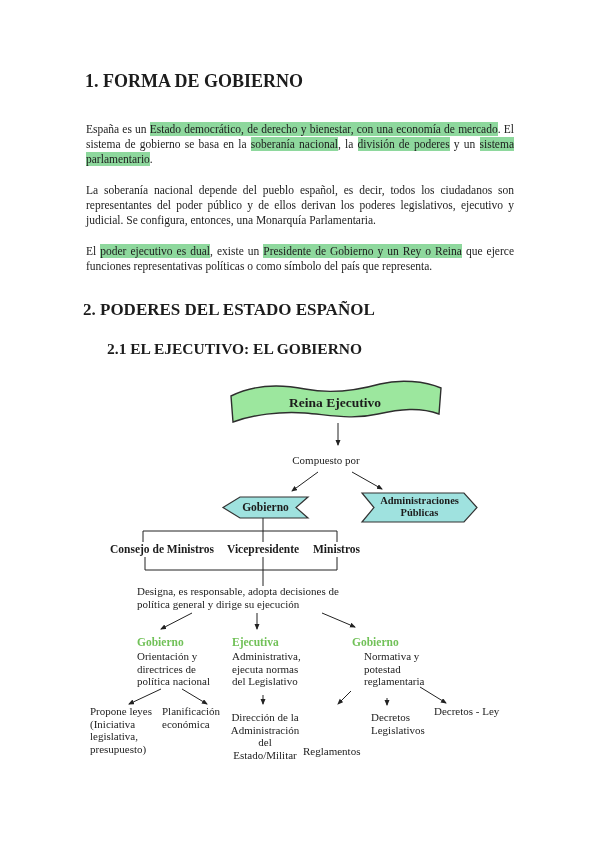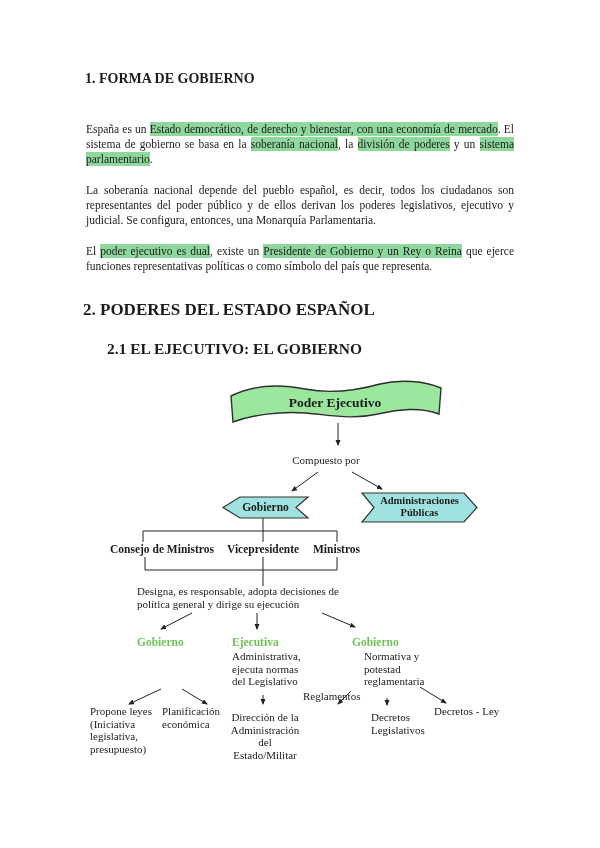--- a/index.html
+++ b/index.html
@@ -2,21 +2,21 @@
 <html style="--highlight: #8ed89d; --banner-fill: #9ce79e; --chevron-fill: #9fe2df; --green-label: #71c158;"><head>
 <meta charset="utf-8">
 <style>
   html,body{margin:0;padding:0;background:#e8e8e8;}
   .page{
     position:relative; width:600px; height:848px; margin:0 auto;
     background:#ffffff; overflow:hidden;
     font-family:"Liberation Serif","DejaVu Serif",serif; color:#1c1c1c;
   }
   .abs{position:absolute;}
-  .h1{font-size:14px; font-weight:bold; white-space:nowrap;}
+  .h1{font-size:18px; font-weight:bold; white-space:nowrap;}
   .h2{font-size:17px; font-weight:bold; white-space:nowrap;}
   .h3{font-size:15.5px; font-weight:bold; white-space:nowrap;}
   .bodytext{width:460px; font-size:11.5px; line-height:15px; text-align:justify;}
   .bodytext p{margin:16px;}
   .hl{background:var(--highlight); padding:1px 0;}
   .diagram-label{font-size:11px; line-height:12.5px;}
   .banner-label{width:196px; text-align:center; font-weight:bold; font-size:13.5px;}
   .chevron-label{text-align:center; font-weight:bold;}
   .member{font-weight:bold; font-size:11.5px; white-space:nowrap;}
   .green-label{font-weight:bold; font-size:11.5px; color:var(--green-label); white-space:nowrap;}
@@ -72,41 +72,42 @@
     <path class="cline" marker-end="url(#arw)" d="M161,314 L129,329"></path>
     <path class="cline" marker-end="url(#arw)" d="M182,314 L207,329"></path>
 
     <path class="cline" marker-end="url(#arw)" d="M263,320 L263,329"></path>
 
     <path class="cline" marker-end="url(#arw)" d="M351,316 L338,329"></path>
     <path class="cline" marker-end="url(#arw)" d="M387,323 L387,330"></path>
     <path class="cline" marker-end="url(#arw)" d="M420,312 L446,328"></path>
   </svg>
 
-  <div class="abs banner-label" style="left:237px; top:395px;">Poder Ejecutivo</div>
+  <div class="abs banner-label" style="left:237px; top:395px;">Reina Ejecutivo</div>
 
   <div class="abs diagram-label" style="left:276px; top:454px; width:100px; text-align:center;">Compuesto por</div>
 
   <div class="abs chevron-label" style="left:223px; top:501px; width:85px; font-size:11.5px;">Gobierno</div>
 
   <div class="abs chevron-label" style="left:362px; top:495px; width:115px; font-size:10.5px; line-height:12px;">Administraciones Públicas</div>
 
   <div class="abs member" style="left:110px; top:543px;">Consejo de Ministros</div>
   <div class="abs member" style="left:227px; top:543px;">Vicepresidente</div>
   <div class="abs member" style="left:313px; top:543px;">Ministros</div>
 
   <div class="abs diagram-label" style="left:137px; top:585px; width:234px;">Designa, es responsable, adopta decisiones de política general y dirige su ejecución</div>
 
   <div class="abs green-label" style="left:137px; top:636px;">Gobierno</div>
   <div class="abs green-label" style="left:232px; top:636px;">Ejecutiva</div>
   <div class="abs green-label" style="left:352px; top:636px;">Gobierno</div>
 
+  <div class="abs diagram-label" style="left:137px; top:650px; width:80px;">Orientación y directrices de política nacional</div>
   <div class="abs diagram-label" style="left:232px; top:650px; width:76px;">Administrativa, ejecuta normas del Legislativo</div>
   <div class="abs diagram-label" style="left:364px; top:650px; width:68px;">Normativa y potestad reglamentaria</div>
 
   <div class="abs diagram-label" style="left:90px; top:705px; width:70px;">Propone leyes (Iniciativa legislativa, presupuesto)</div>
   <div class="abs diagram-label" style="left:162px; top:705px; width:64px;">Planificación económica</div>
   <div class="abs diagram-label" style="left:228px; top:711px; width:74px; text-align:center;">Dirección de la Administración del Estado/Militar</div>
-  <div class="abs diagram-label" style="left:303px; top:690px; white-space:nowrap;">Reglamentos</div>
+  <div class="abs diagram-label" style="left:303px; top:745px; white-space:nowrap;">Reglamentos</div>
   <div class="abs diagram-label" style="left:371px; top:711px; width:60px;">Decretos Legislativos</div>
   <div class="abs diagram-label" style="left:434px; top:705px; white-space:nowrap;">Decretos - Ley</div>
 
 </div>
 
 </body></html>

